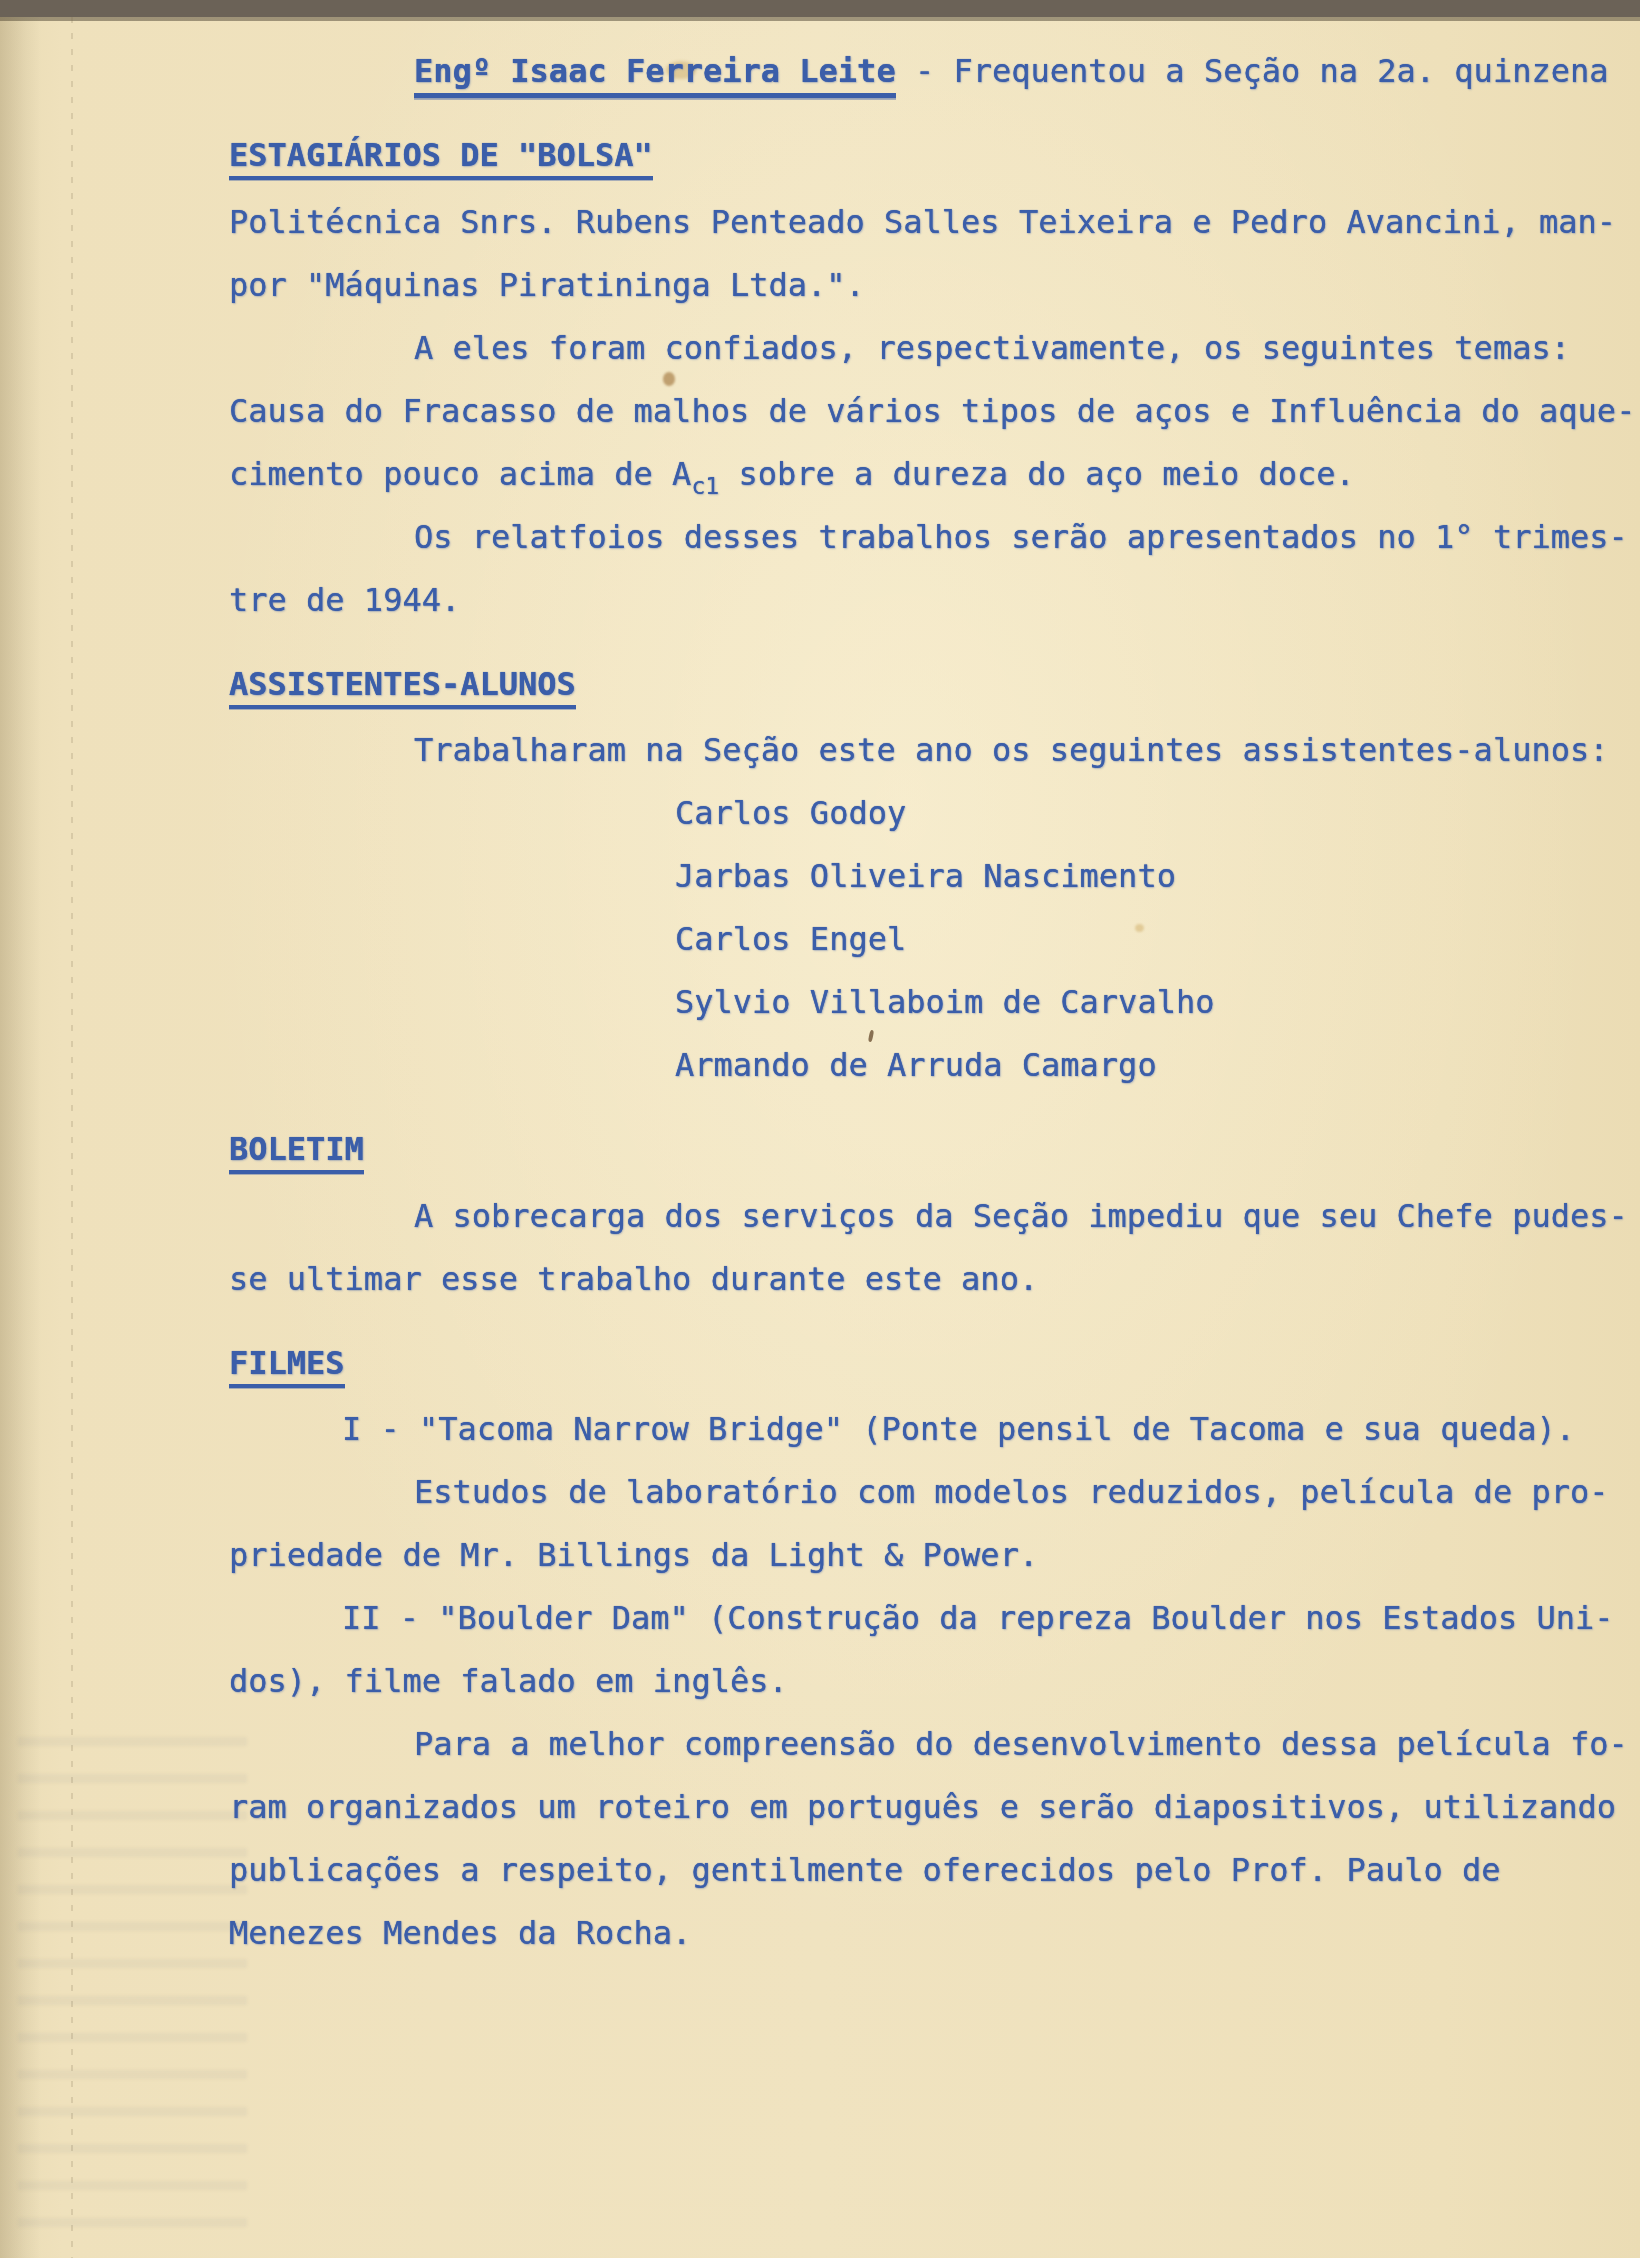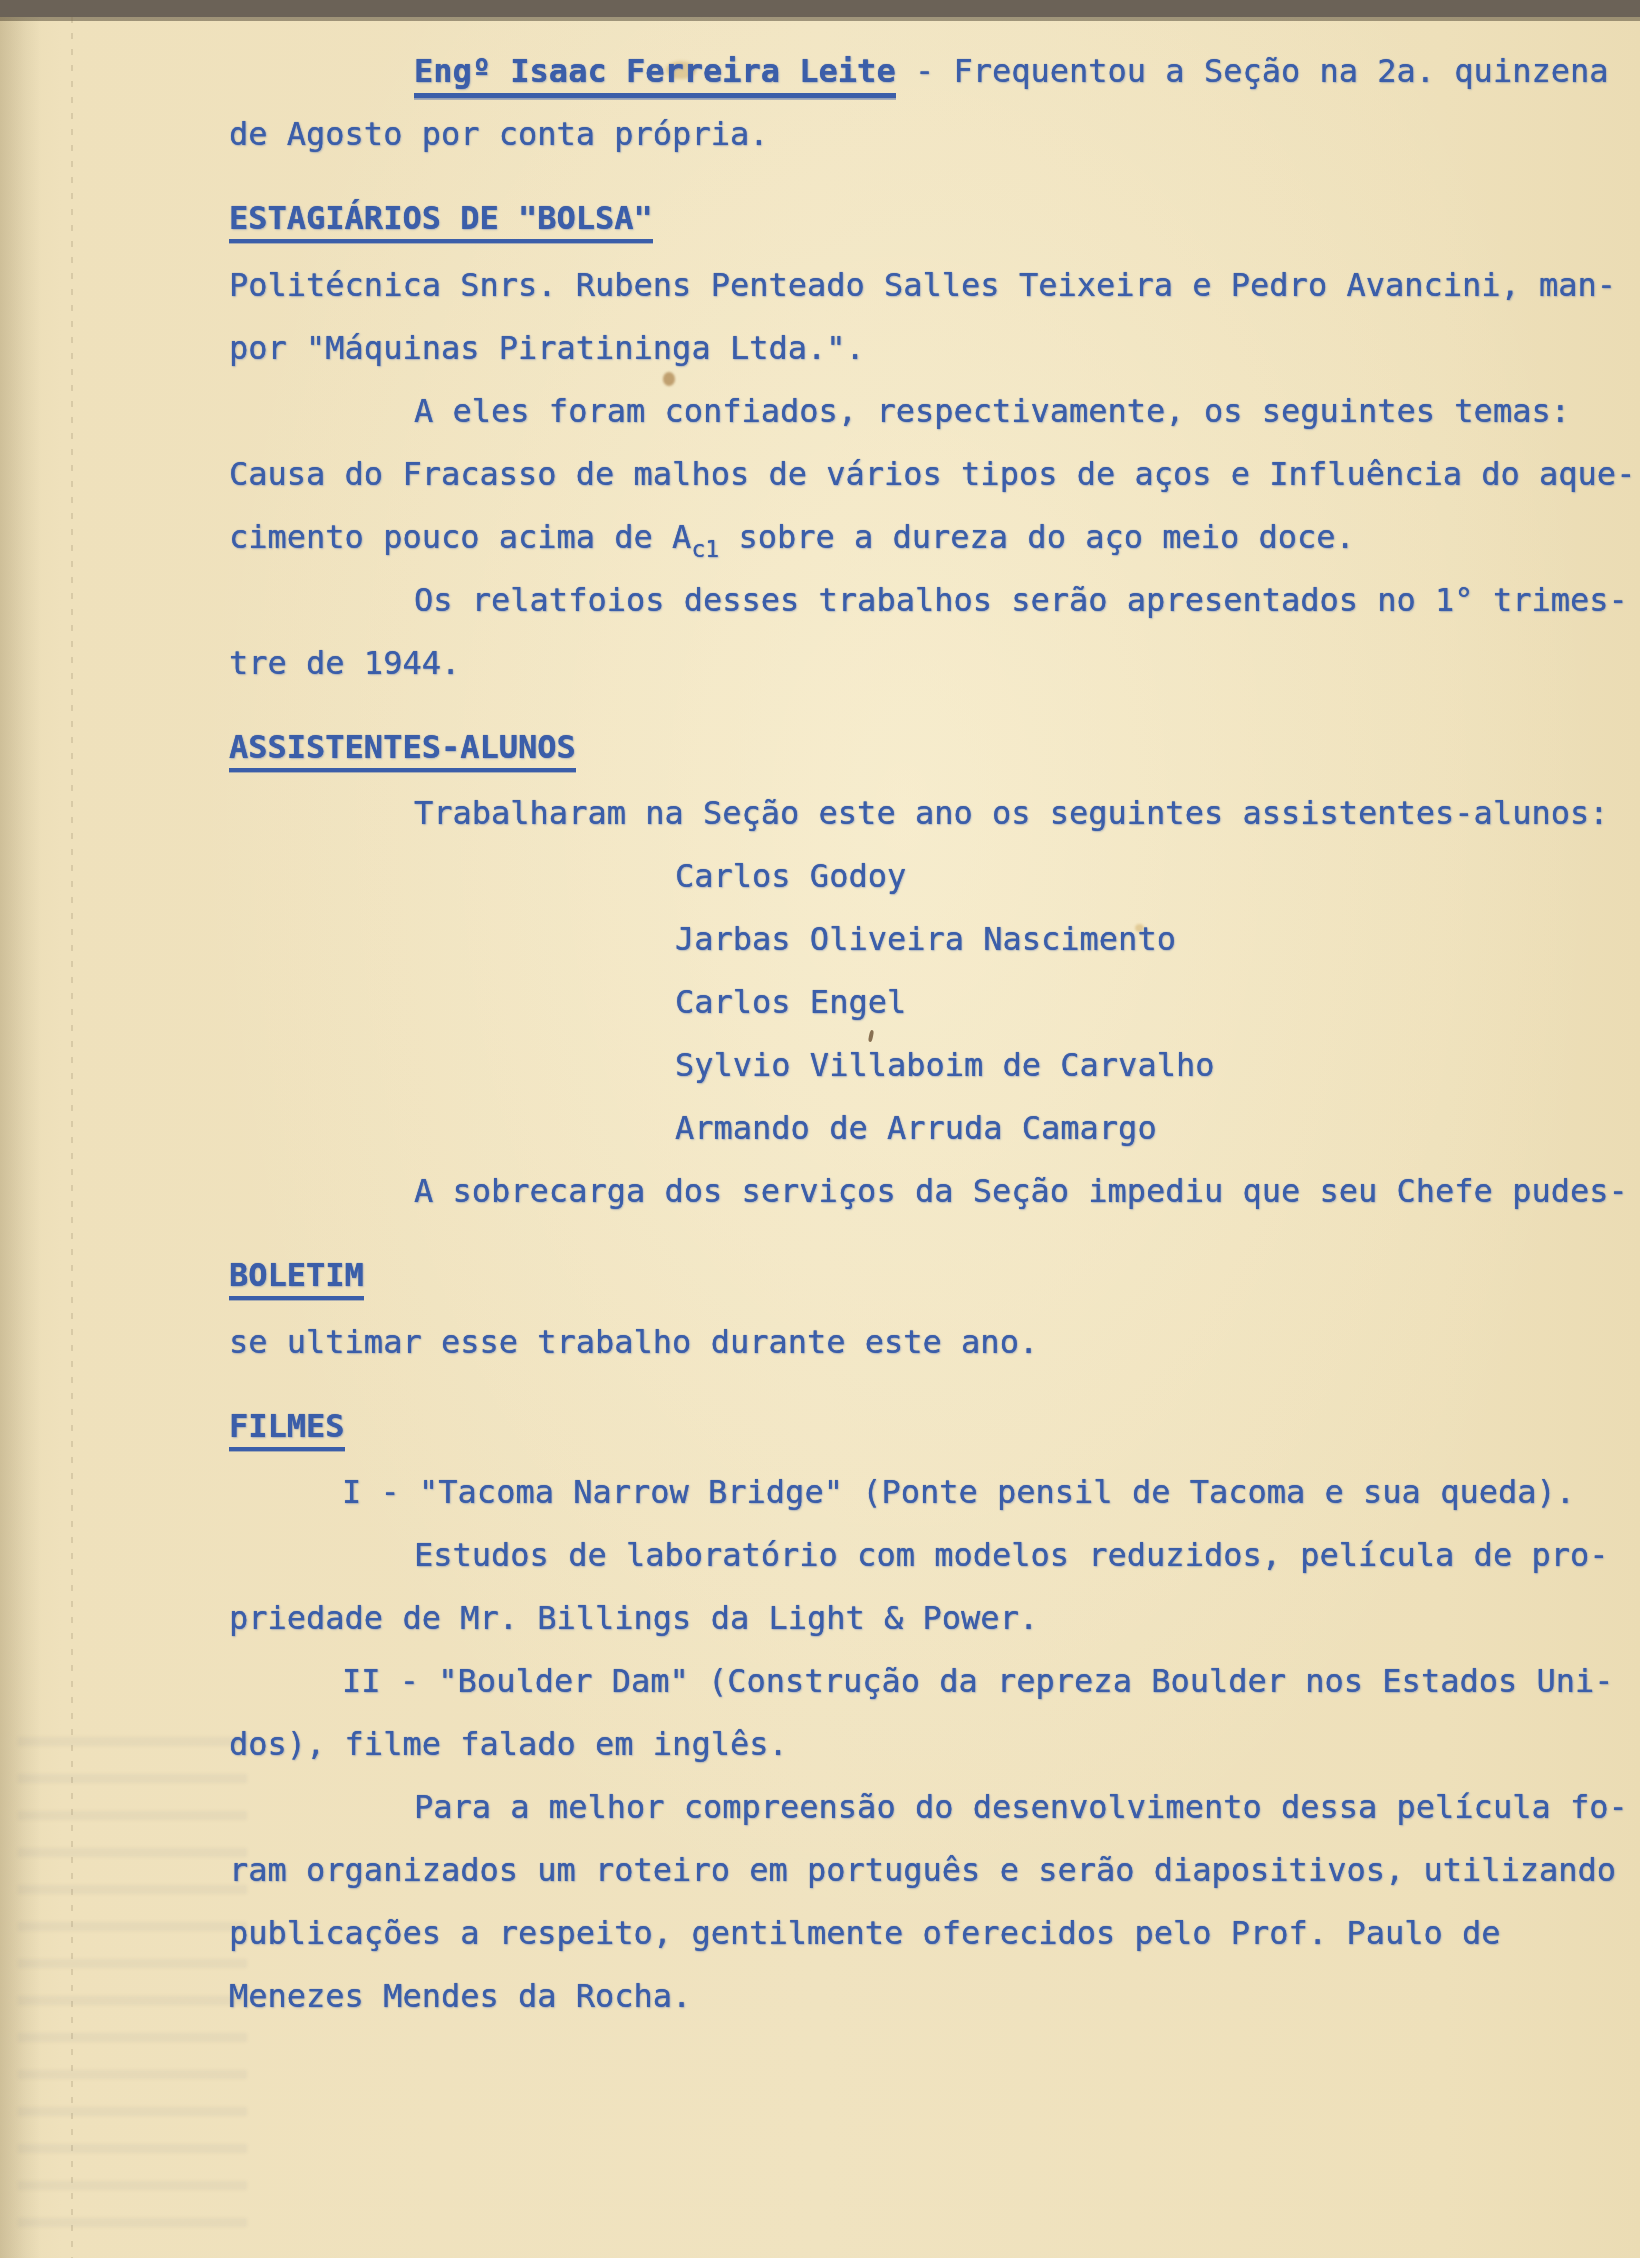--- a/index.html
+++ b/index.html
@@ -80,41 +80,40 @@
   <div class="crease-line"></div>
   <div class="ghosting"></div>
   <div class="stain1"></div>
   <div class="stain2"></div>
   <div class="stain3"></div>
   <div class="stain4"></div>
 
   <div class="content">
 
     <div class="line ind-p"><span class="uname">Engº Isaac Ferreira Leite</span><span> - Frequentou a Seção na 2a. quinzena</span></div>
-    <div class="line">de Agosto por conta própria.</div>
 
     <div class="line heading"><span class="hu">ESTAGIÁRIOS DE "BOLSA"</span></div>
     <div class="line">Politécnica Snrs. Rubens Penteado Salles Teixeira e Pedro Avancini, man-</div>
     <div class="line">por "Máquinas Piratininga Ltda.".</div>
     <div class="line ind-p">A eles foram confiados, respectivamente, os seguintes temas:</div>
     <div class="line">Causa do Fracasso de malhos de vários tipos de aços e Influência do aque-</div>
     <div class="line"><span>cimento pouco acima de A</span><sub>c1</sub><span> sobre a dureza do aço meio doce.</span></div>
     <div class="line ind-p">Os relatfoios desses trabalhos serão apresentados no 1° trimes-</div>
     <div class="line">tre de 1944.</div>
 
     <div class="line heading"><span class="hu">ASSISTENTES-ALUNOS</span></div>
     <div class="line ind-p">Trabalharam na Seção este ano os seguintes assistentes-alunos:</div>
     <div class="line ind-n">Carlos Godoy</div>
     <div class="line ind-n">Jarbas Oliveira Nascimento</div>
     <div class="line ind-n">Carlos Engel</div>
     <div class="line ind-n">Sylvio Villaboim de Carvalho</div>
     <div class="line ind-n">Armando de Arruda Camargo</div>
 
+    <div class="line heading"><span class="hu">BOLETIM</span></div>
     <div class="line ind-p">A sobrecarga dos serviços da Seção impediu que seu Chefe pudes-</div>
-    <div class="line heading"><span class="hu">BOLETIM</span></div>
     <div class="line">se ultimar esse trabalho durante este ano.</div>
 
     <div class="line heading"><span class="hu">FILMES</span></div>
     <div class="line ind-r">I - "Tacoma Narrow Bridge" (Ponte pensil de Tacoma e sua queda).</div>
     <div class="line ind-p">Estudos de laboratório com modelos reduzidos, película de pro-</div>
     <div class="line">priedade de Mr. Billings da Light &amp; Power.</div>
     <div class="line ind-r">II - "Boulder Dam" (Construção da repreza Boulder nos Estados Uni-</div>
     <div class="line">dos), filme falado em inglês.</div>
     <div class="line ind-p">Para a melhor compreensão do desenvolvimento dessa película fo-</div>
     <div class="line">ram organizados um roteiro em português e serão diapositivos, utilizando</div>

